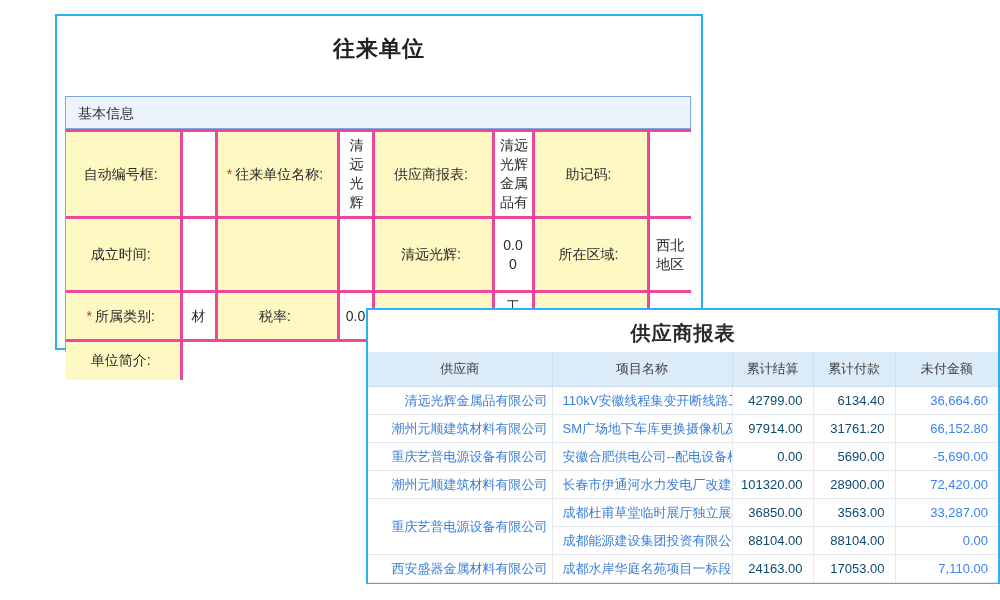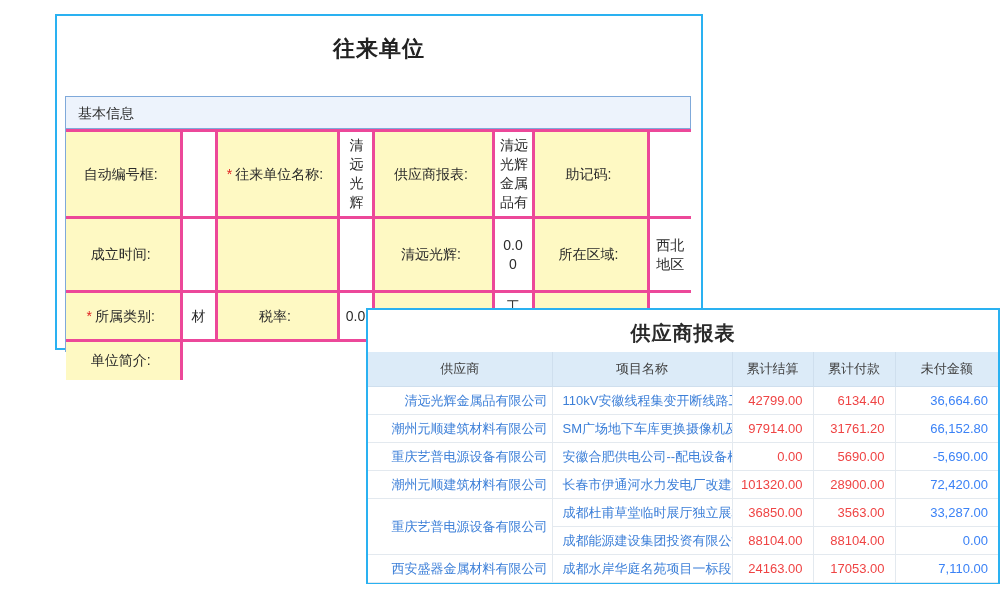--- a/index.html
+++ b/index.html
@@ -60,21 +60,21 @@
   }
   table.report-table td {
     height:28px; border:1px solid #e3e9ef; white-space:nowrap;
     overflow:hidden; vertical-align:middle; box-sizing:border-box;
   }
   table.report-table tr th:first-child, table.report-table tr td:first-child { border-left:none; }
   table.report-table tr th:last-child,  table.report-table tr td:last-child  { border-right:none; }
   table.report-table tr:first-child th { border-top:none; }
   td.supplier { color:#3c7fd8; text-align:right; padding:0 4px; }
   td.project  { color:#3c7fd8; text-align:left;  padding:0 2px 0 10px; }
-  td.num-blue { color:#ef4444; text-align:right; padding-right:10px; }
+  td.num-blue { color:#0c4a6e; text-align:right; padding-right:10px; }
   td.num-dark { color:#3b82f6; text-align:right; padding-right:10px; }
 </style>
 </head>
 <body>
 
 <div class="panel" id="panel-form">
   <div class="panel-title">往来单位</div>
 
   <div id="form-fieldset">
     <div id="section-bar">基本信息</div>

